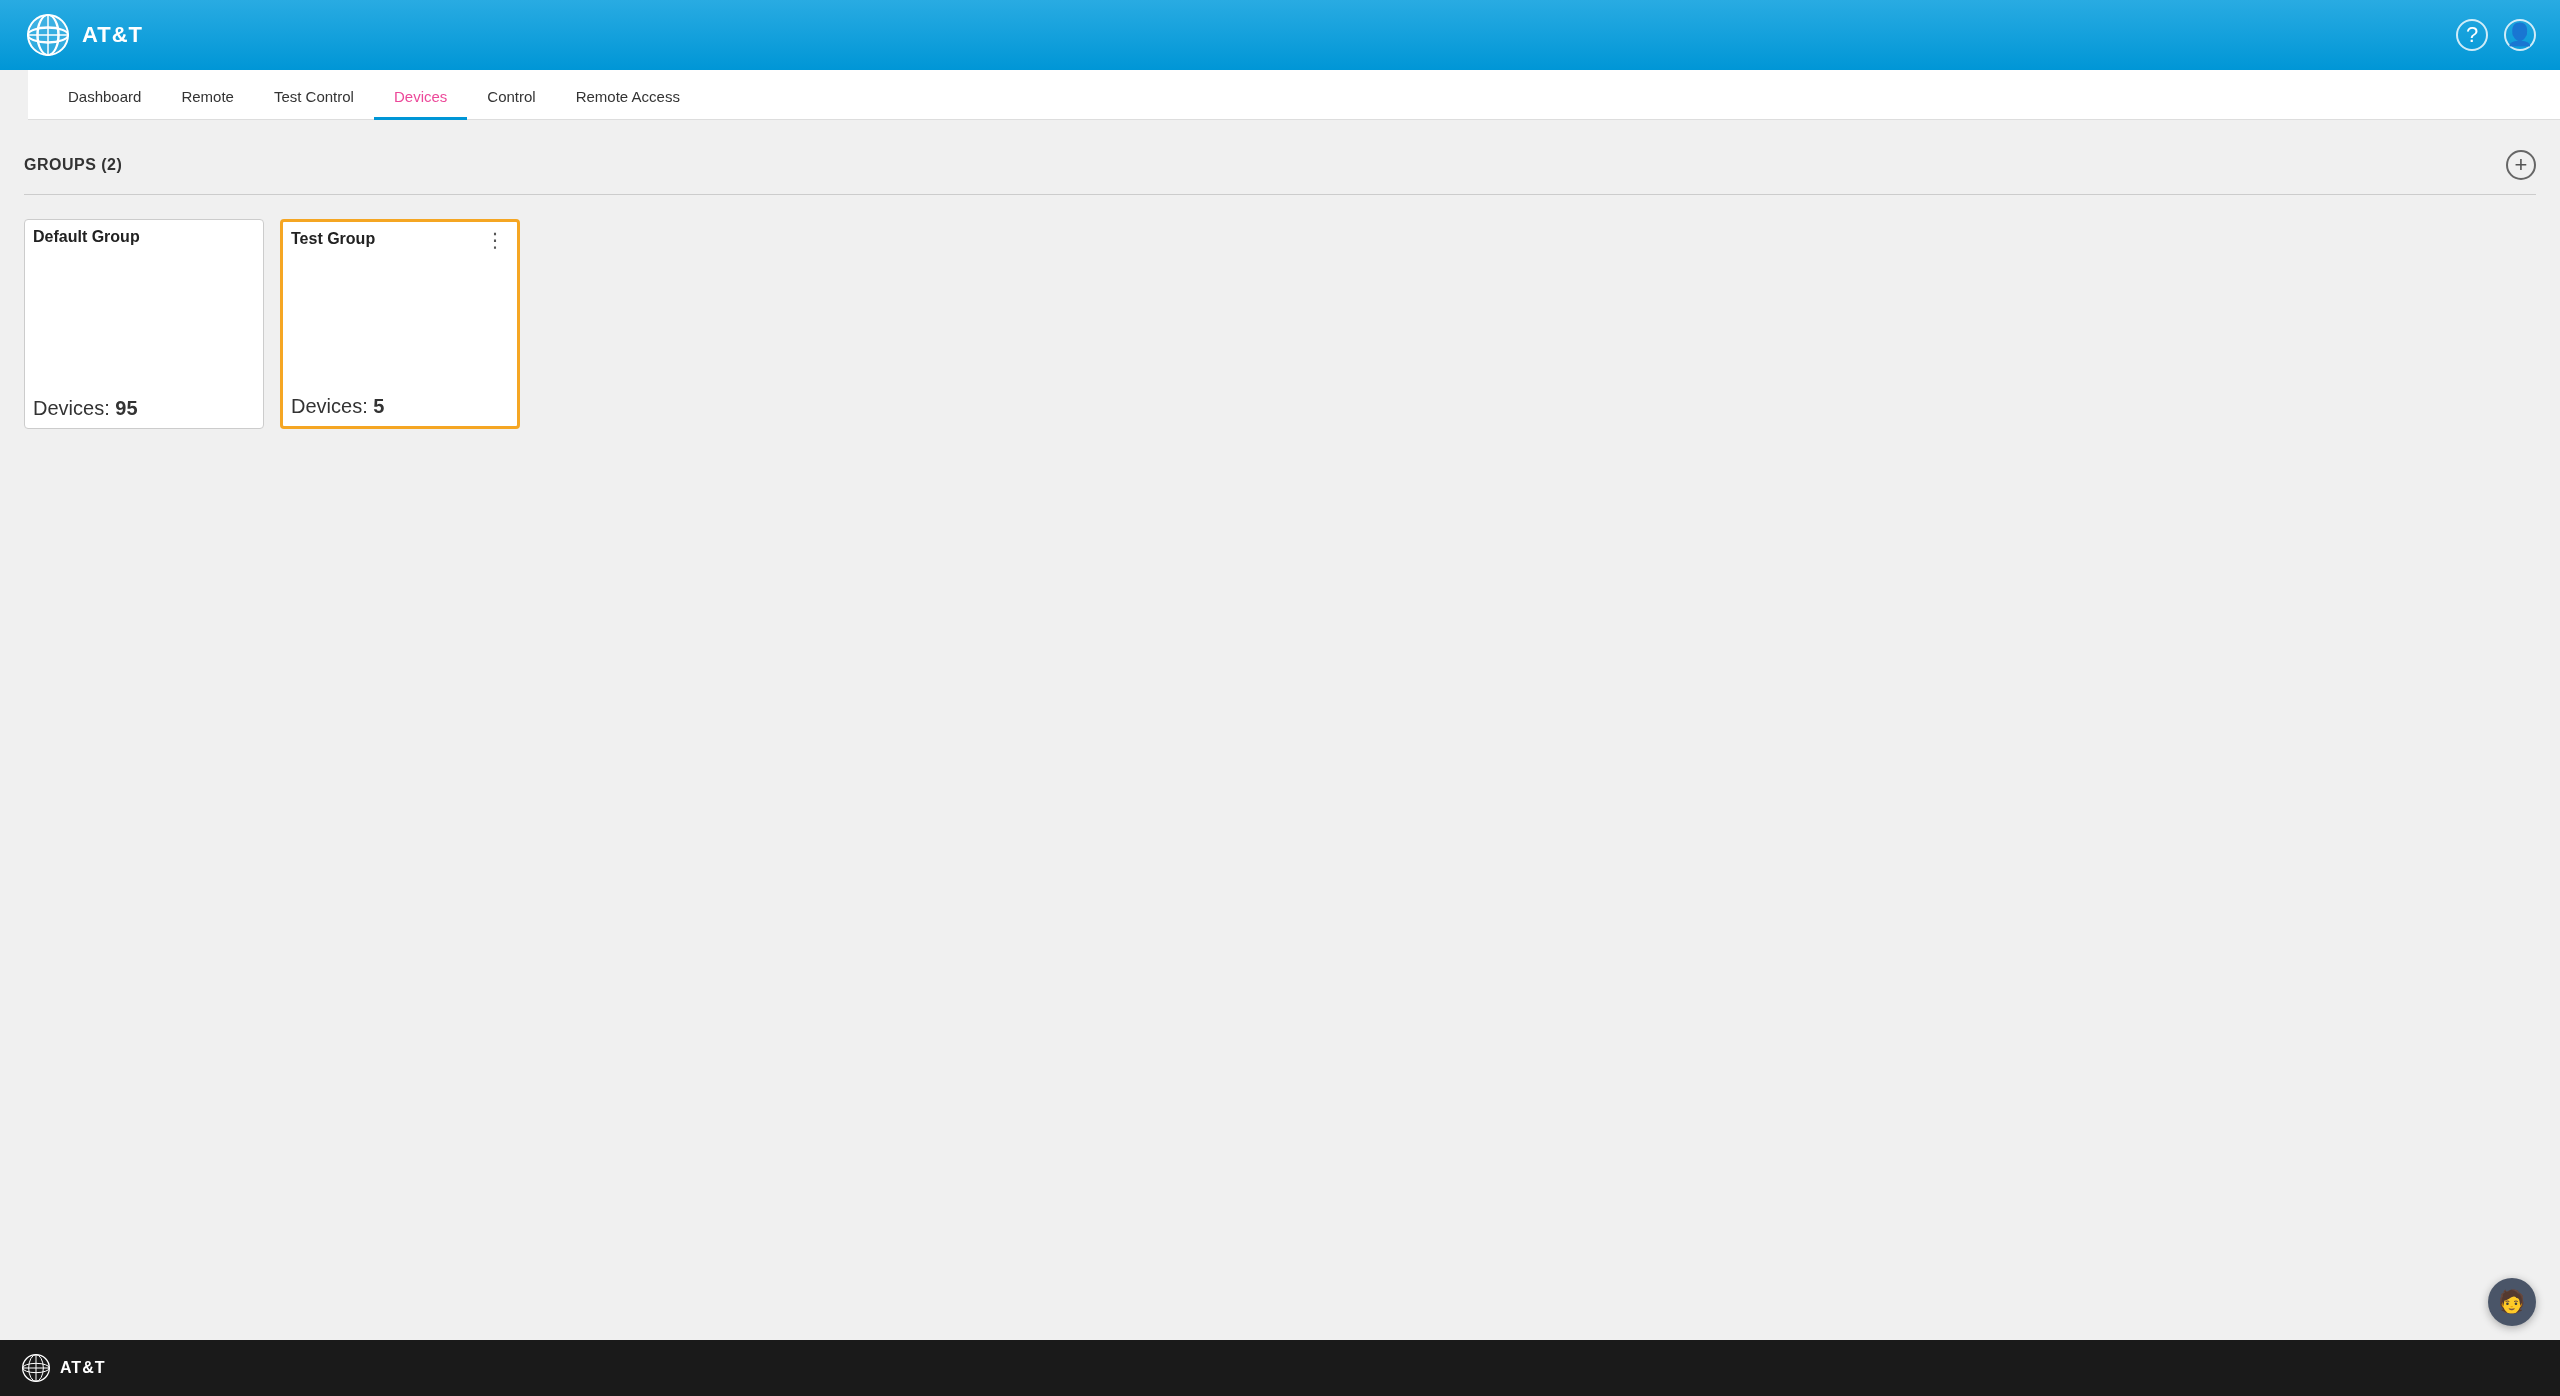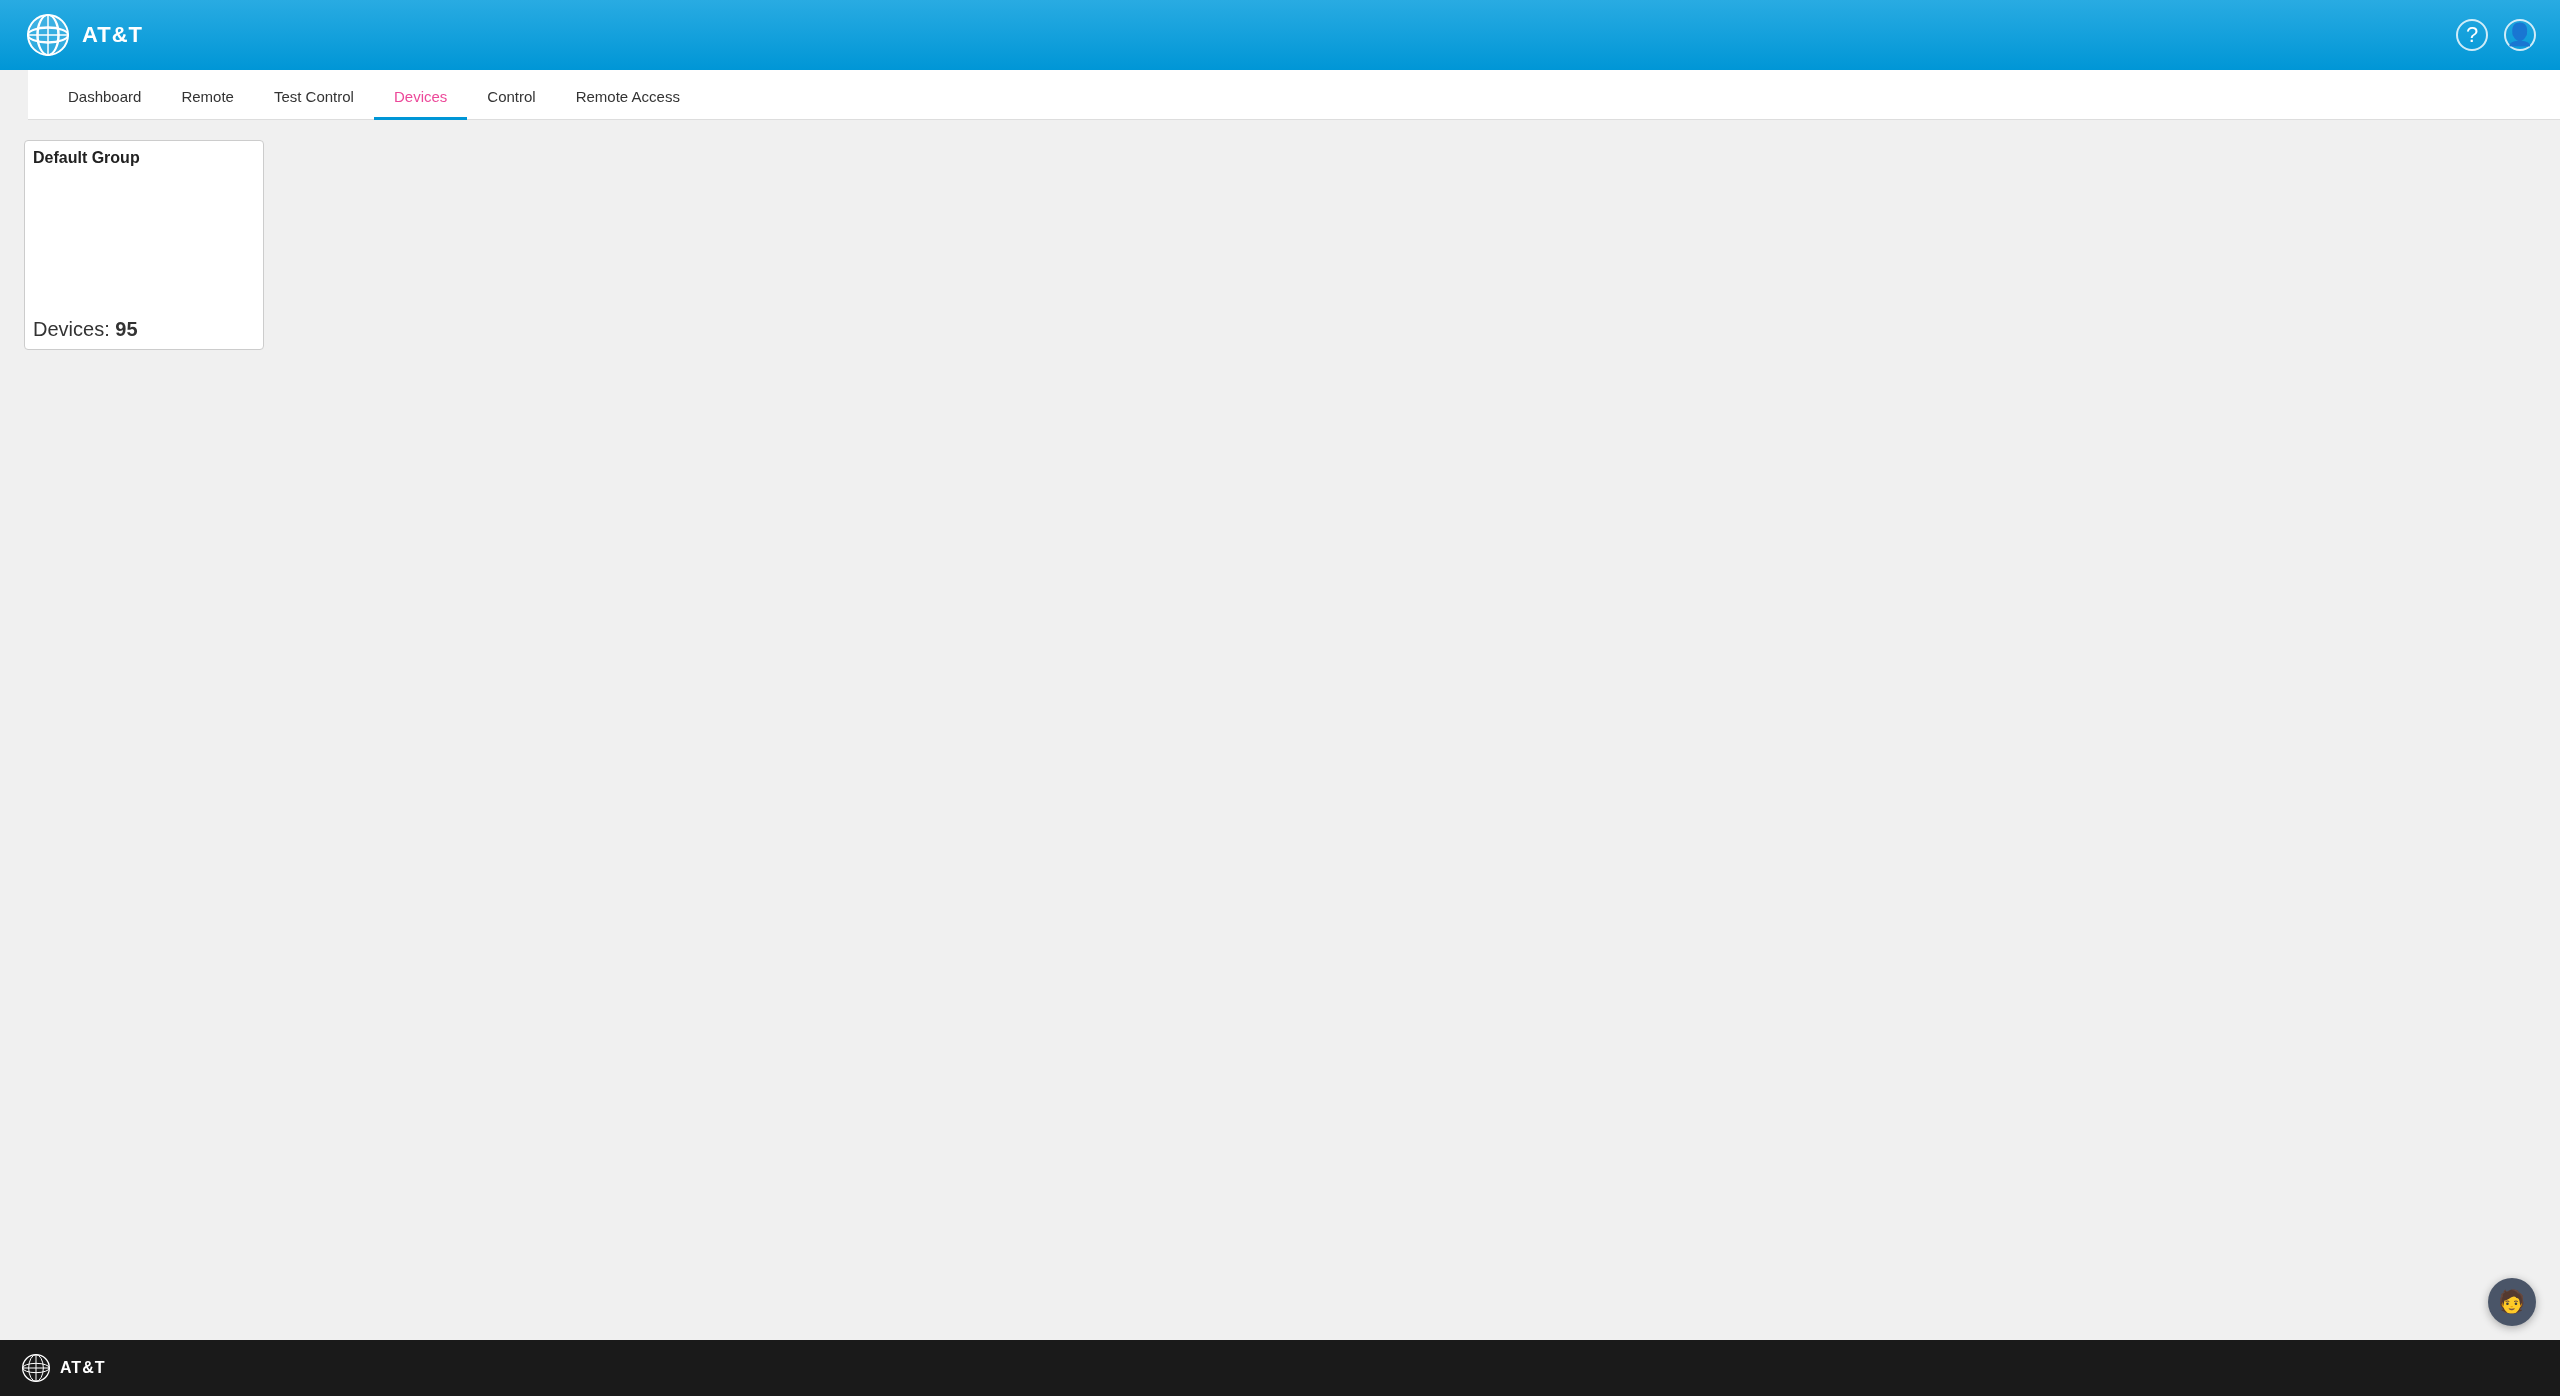--- a/index.html
+++ b/index.html
@@ -265,33 +265,51 @@
   <a class="nav-item">Dashboard</a>
   <a class="nav-item">Remote</a>
   <a class="nav-item">Test Control</a>
   <a class="nav-item active">Devices</a>
   <a class="nav-item">Control</a>
   <a class="nav-item">Remote Access</a>
 </nav>
 
 <main class="main-content">
 
+  <div class="groups-header">
+    <span class="groups-title">GROUPS (2)</span>
+    <button class="add-group-btn">
+      <span>+</span>
+    </button>
+  </div>
 
   <div class="groups-grid">
 
     <div class="group-card">
       <div class="group-card-header">
         <span class="group-card-name">Default Group</span>
       </div>
       <div class="group-card-footer">
         <span>Devices:</span>
         <strong>95</strong>
       </div>
     </div>
 
+    <div class="group-card selected">
+      <div class="group-card-header">
+        <span class="group-card-name">Test Group</span>
+        <button class="group-card-menu">
+          <span>⋮</span>
+        </button>
+      </div>
+      <div class="group-card-footer">
+        <span>Devices:</span>
+        <strong>5</strong>
+      </div>
+    </div>
 
   </div>
 </main>
 
 <button class="chat-btn">
   <span>🧑</span>
 </button>
 
 <footer class="footer">
   <div class="footer-logo">

